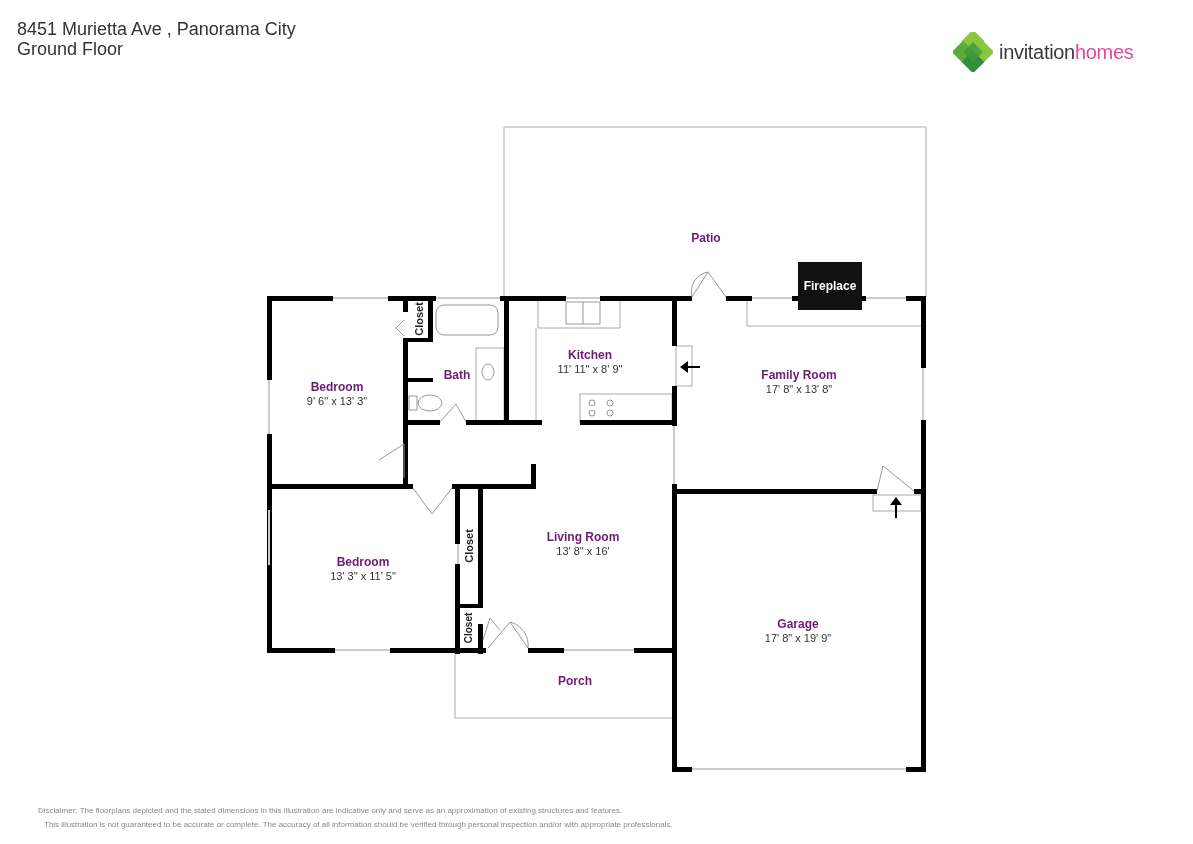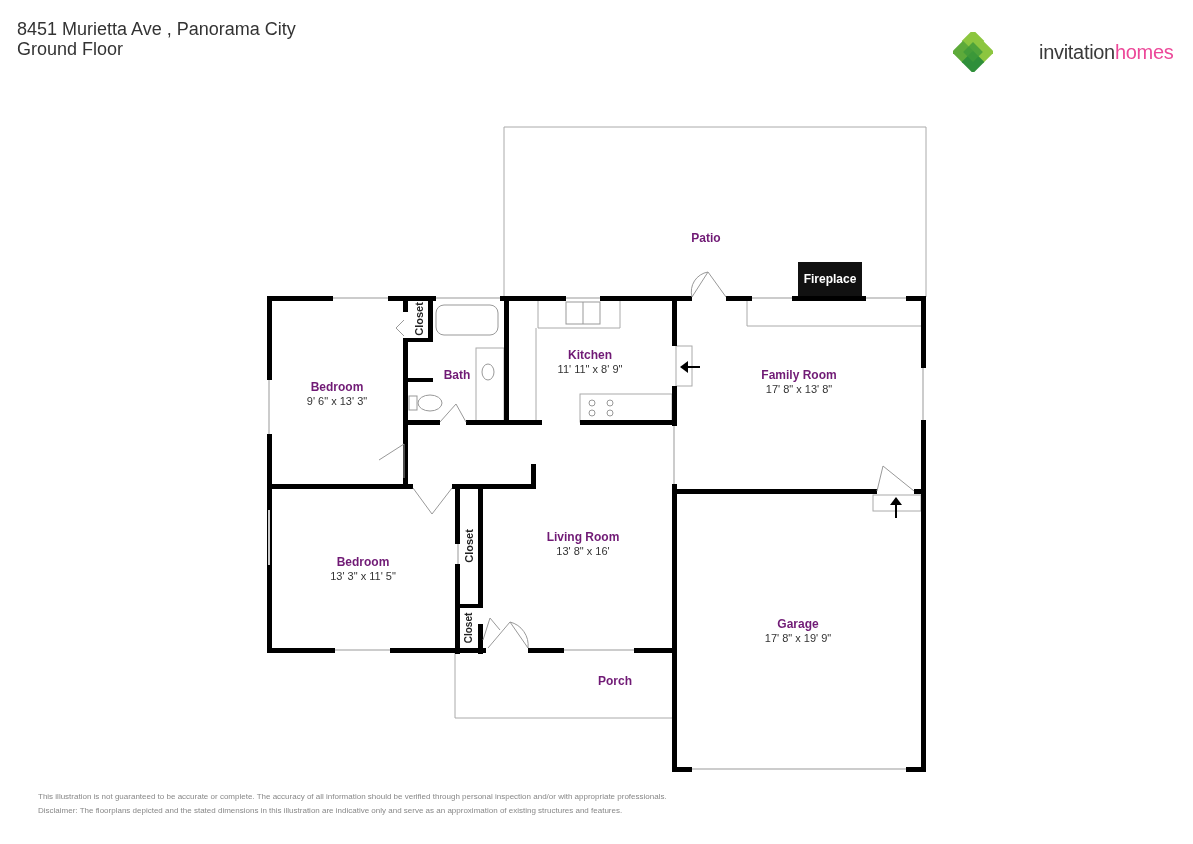--- a/index.html
+++ b/index.html
@@ -2,31 +2,31 @@
 <html><head>
 <meta charset="utf-8">
 <style>
   html, body { margin: 0; padding: 0; background: #ffffff; }
   body { width: 1193px; height: 844px; position: relative; overflow: hidden; font-family: "Liberation Sans", sans-serif; color: #222; }
   .hdr { position: absolute; left: 17px; font-size: 18px; color: #333; }
   .hdr.addr { top: 19px; }
   .hdr.floor { top: 39px; text-align: center; }
   .logo { position: absolute; left: 953px; top: 32px; display: flex; align-items: center; }
   .logo .wordmark { font-size: 20px; margin-left: 6px; letter-spacing: -0.3px; }
-  .logo .w1 { color: #3a3a3a; margin-left: 40px; }
+  .logo .w1 { color: #3a3a3a; }
   .logo .w2 { color: #ec4899; }
   .plan { position: absolute; left: 0; top: 0; }
   .lbl { position: absolute; text-align: center; transform: translateX(-50%); white-space: nowrap; }
   .lbl .nm { font-weight: bold; font-size: 12px; color: #701a75; }
   .lbl .dim { font-size: 11px; color: #333; margin-top: 1px; }
   .vert { position: absolute; font-weight: bold; font-size: 11px; color: #222; transform: translate(-50%, -50%) rotate(-90deg); white-space: nowrap; }
-  .fp { position: absolute; left: 798px; top: 262px; width: 64px; height: 34px; background: #111; color: #fff; font-weight: bold; font-size: 12px; display: flex; align-items: center; justify-content: center; }
+  .fp { position: absolute; left: 798px; top: 262px; width: 64px; height: 48px; background: #111; color: #fff; font-weight: bold; font-size: 12px; display: flex; align-items: center; justify-content: center; }
   .disc { position: absolute; left: 38px; font-size: 8px; color: #888; }
   .disc.l1 { top: 806px; }
-  .disc.l2 { top: 792px; }
+  .disc.l2 { top: 820px; margin-left: 6px; }
 </style>
 </head>
 <body>
 
 <div class="hdr addr">8451 Murietta Ave , Panorama City</div>
 <div class="hdr floor">Ground Floor</div>
 
 <div class="logo">
   <svg width="40" height="40" viewBox="0 0 40 40">
     <rect x="12" y="1" width="16" height="16" transform="rotate(45 20 9)" fill="#8cc63f"></rect>
@@ -190,21 +190,21 @@
   <div class="dim">13' 3" x 11' 5"</div>
 </div>
 <div class="lbl" style="left:583px; top:530px;">
   <div class="nm">Living Room</div>
   <div class="dim">13' 8" x 16'</div>
 </div>
 <div class="lbl" style="left:798px; top:617px;">
   <div class="nm">Garage</div>
   <div class="dim">17' 8" x 19' 9"</div>
 </div>
-<div class="lbl" style="left:575px; top:674px;margin-left:40px;">
+<div class="lbl" style="left:575px; top:674px;">
   <div class="nm">Porch</div>
 </div>
 
 <div class="vert" style="left:419px; top:319px;">Closet</div>
 <div class="vert" style="left:469px; top:546px;">Closet</div>
 <div class="vert" style="left:468px; top:628px; font-size:10px;">Closet</div>
 
 <div class="disc l1">Disclaimer: The floorplans depicted and the stated dimensions in this illustration are indicative only and serve as an approximation of existing structures and features.</div>
 <div class="disc l2">This illustration is not guaranteed to be accurate or complete. The accuracy of all information should be verified through personal inspection and/or with appropriate professionals.</div>
 

